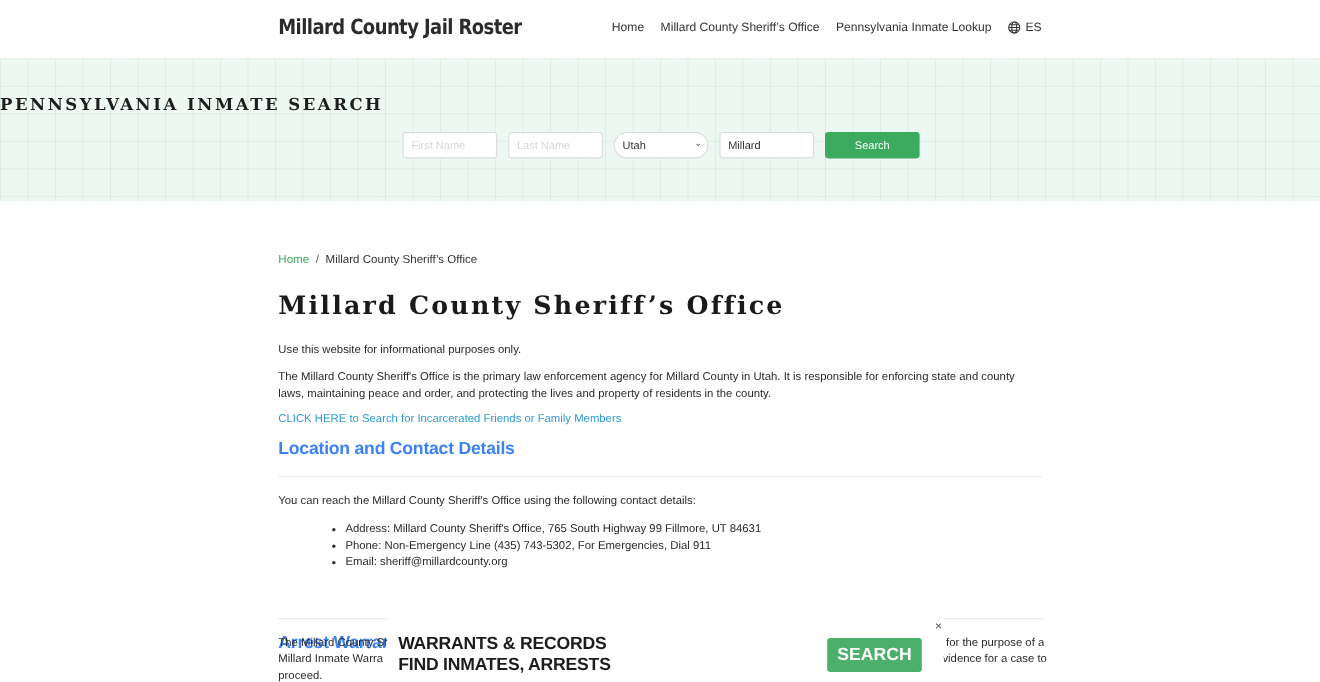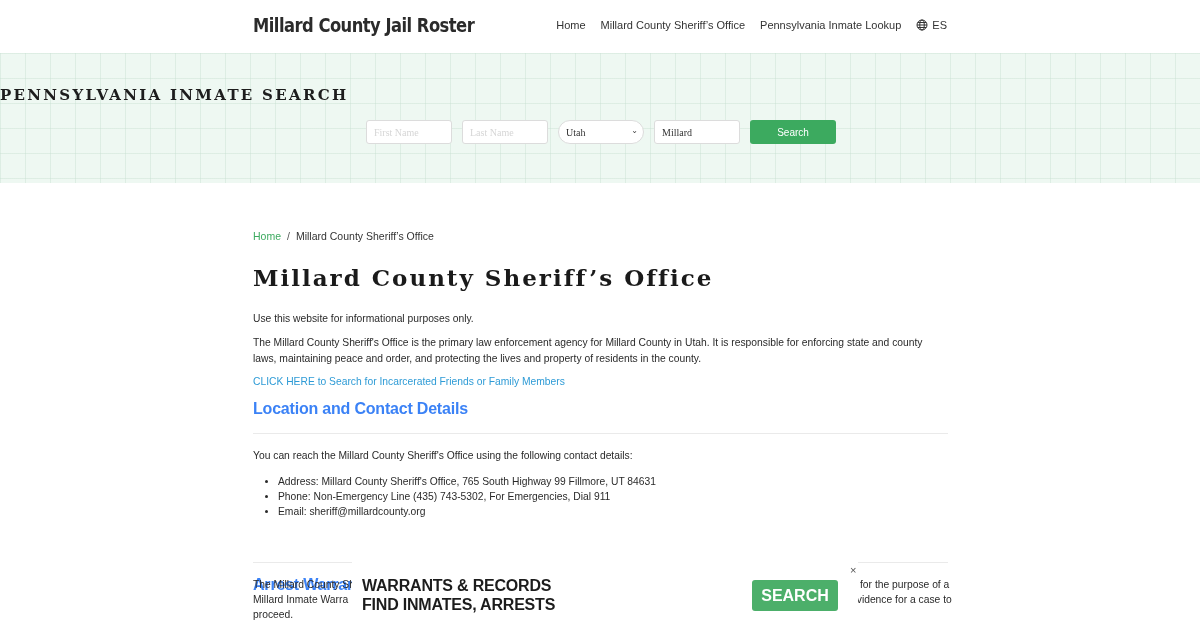--- a/index.html
+++ b/index.html
@@ -27,21 +27,21 @@
         linear-gradient(to bottom, rgba(200,225,210,0.45) 1px, transparent 1px);
       background-size: 25px 25px;
     }
     .hero-title {
       position: absolute; left: 0; width: 1200px; top: 33px; 
       font-family: "DejaVu Serif", serif; font-weight: bold; font-size: 15px; letter-spacing: 2.3px; color: #1d1d1d;
     }
     .search-row { position: absolute; top: 67px; left: 366px; display: flex; gap: 10px; }
     .search-row input, .search-row select {
       width: 86px; height: 24px; border: 1px solid #dcdcdc; border-radius: 3px; background: #fff;
-      font-family: Liberation Serif, serif; font-size: 10px; color: #333; padding: 0 7px;
+      font-family: Liberation Sans, sans-serif; font-size: 10px; color: #333; padding: 0 7px;
     }
     .search-row input::placeholder { color: #d6d6d6; }
     .search-row select { appearance: none; -webkit-appearance: none; position: relative; border-radius: 12px; }
     .select-wrap { position: relative; width: 86px; height: 24px; }
     .select-wrap select { width: 86px; }
     .select-wrap .chev { position: absolute; right: 6px; top: 6px; font-size: 8px; color: #444; pointer-events: none; }
     .search-btn {
       width: 86px; height: 24px; background: #3caa5f; color: #fff; border: none; border-radius: 3px;
       font-family: "Liberation Sans", sans-serif; font-size: 10px;
     }
@@ -118,21 +118,21 @@
 
   <h1 class="page-title">Millard County Sheriff’s Office</h1>
 
   <p class="p" style="top:311px;">Use this website for informational purposes only.</p>
   <p class="p" style="top:335px;">The Millard County Sheriff's Office is the primary law enforcement agency for Millard County in Utah. It is responsible for enforcing state and county laws, maintaining peace and order, and protecting the lives and property of residents in the county.</p>
   <a href="#" class="link" style="top:376px;">CLICK HERE to Search for Incarcerated Friends or Family Members</a>
 
   <h2 class="h2" style="top:400px;">Location and Contact Details</h2>
   <div class="divider" style="top:433px;"></div>
   <p class="p" style="top:448px;">You can reach the Millard County Sheriff's Office using the following contact details:</p>
-  <ul class="ul" style="top:474px;">
+  <ul class="ul" style="top:474px;margin-left:36px;">
     <li>Address: Millard County Sheriff's Office, 765 South Highway 99 Fillmore, UT 84631</li>
     <li>Phone: Non-Emergency Line (435) 743-5302, For Emergencies, Dial 911</li>
     <li>Email: sheriff@millardcounty.org</li>
   </ul>
 
   <h2 class="h2" style="top:528px;margin-top:48px;">Arrest Warrants Search</h2>
   <div class="divider" style="top:562px;"></div>
   <p class="p" style="top:577px; width:auto; white-space:nowrap;">The Millard County Sh</p>
   <p class="p" style="top:592px; width:auto; white-space:nowrap;">Millard Inmate Warra</p>
   <p class="p" style="top:607px; width:auto; white-space:nowrap;">proceed.</p>

